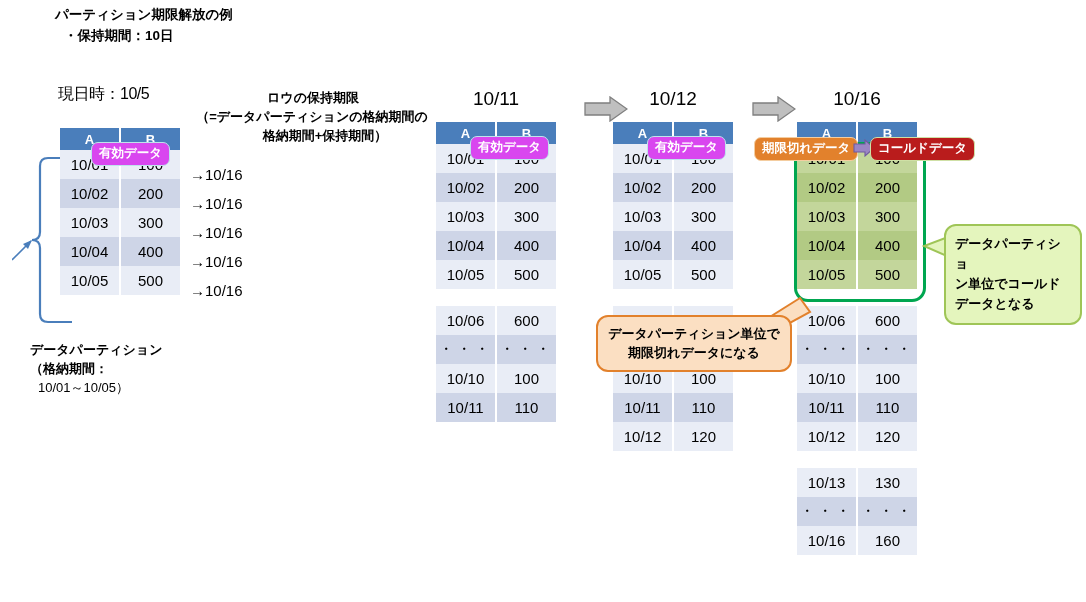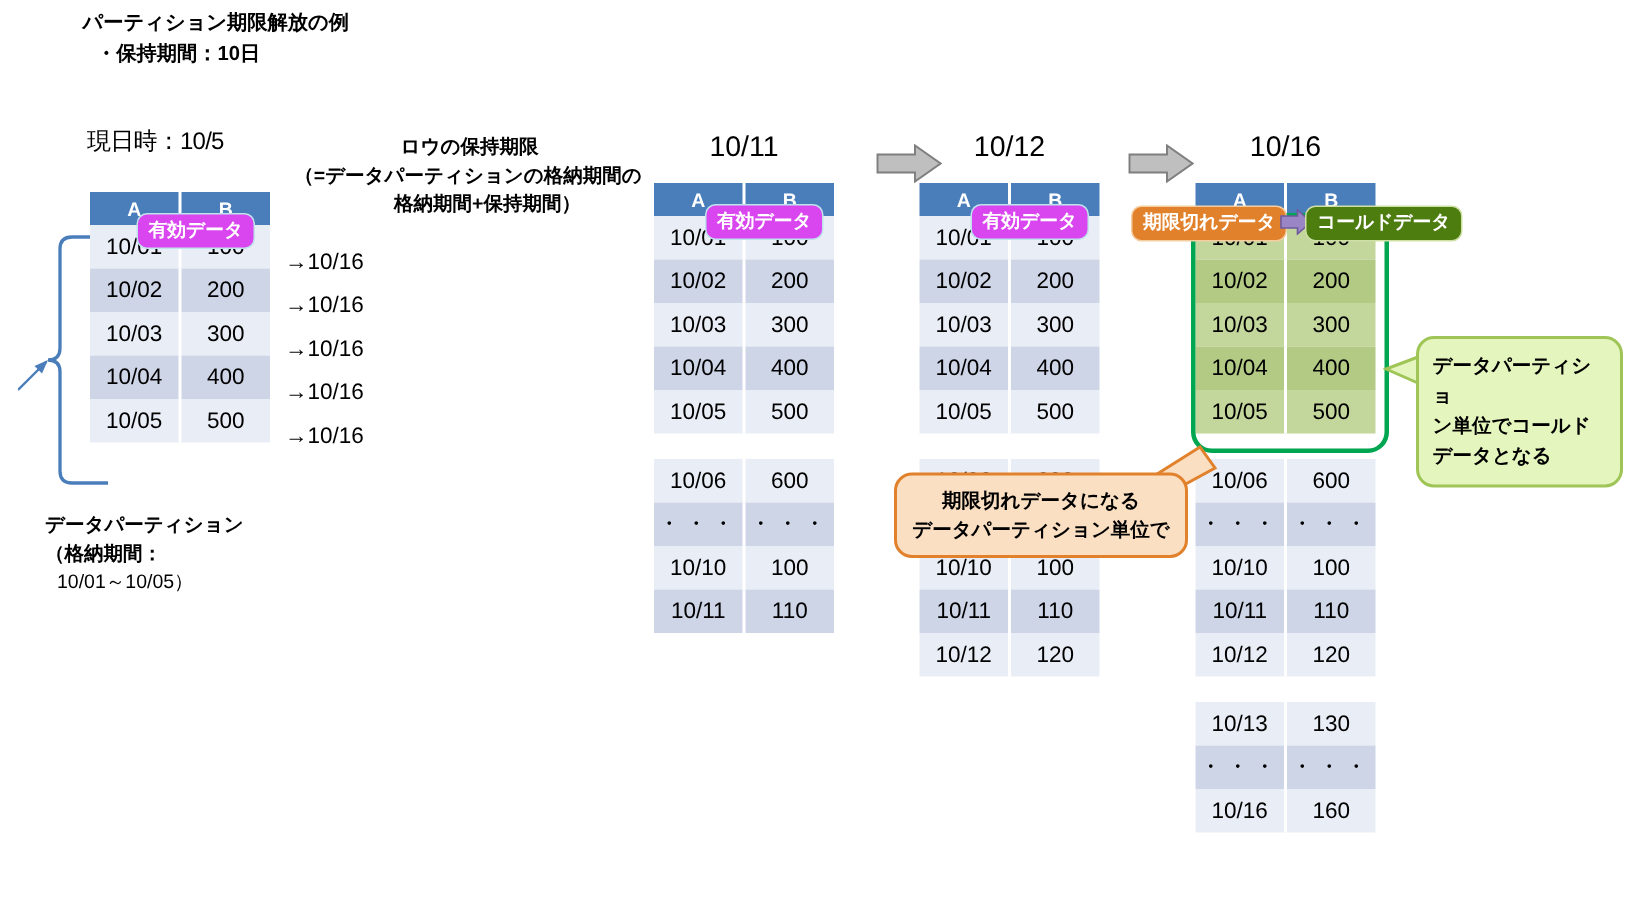--- a/index.html
+++ b/index.html
@@ -53,21 +53,21 @@
   
   .part-gap{height:17px;}
 
   
   .badge{
     display:inline-block;border-radius:7px;color:#ffffff;font-weight:bold;
     font-size:12.5px;line-height:1;padding:4px 7px 5px 7px;white-space:nowrap;
   }
   .badge-valid{background:#d946ef;border:1.5px solid #bfe3ec;}
   .badge-expired{background:#e2812c;border:1.5px solid #f4cda0;}
-  .badge-cold{background:#4d7c0f;border:1.5px solid #cfe0a6;}
+  .badge-cold{background:#b91c1c;border:1.5px solid #cfe0a6;}
 
   
   .badge-arrow{width:22px;height:18px;}
 
   
   .cold-frame{
     border:3px solid #00a650;border-radius:14px;
     width:126px;height:154px;pointer-events:none;
   }
 
@@ -363,22 +363,22 @@
   <svg width="22" height="18" viewBox="0 0 22 18">
     <path d="M1 5 L12 5 L12 1 L21 9 L12 17 L12 13 L1 13 Z" fill="#9a86c4" stroke="#6f5a9e" stroke-width="1.1"></path>
   </svg>
 </div>
 <div class="abs badge badge-cold" style="left:870px;top:137px;">コールドデータ</div>
 
 <svg class="abs tail" style="left:744px;top:296px;" width="70" height="40" viewBox="0 0 70 40">
   <path d="M2 36 L56 2 L66 16 L22 40 Z" fill="#fbdfc2" stroke="#e2812c" stroke-width="2"></path>
 </svg>
 <div class="abs callout callout-orange" style="left:596px;top:315px;">
+  <div>データパーティション単位で</div>
   <div>期限切れデータになる</div>
-  <div>データパーティション単位で</div>
 </div>
 
 <svg class="abs tail" style="left:922px;top:230px;" width="36" height="36" viewBox="0 0 36 36">
   <path d="M34 4 L2 16 L34 30 Z" fill="#e4f5bd" stroke="#9fc557" stroke-width="2"></path>
 </svg>
 <div class="abs callout callout-green" style="left:944px;top:224px;">
   <div>データパーティショ</div>
   <div>ン単位でコールド</div>
   <div>データとなる</div>
 </div>

